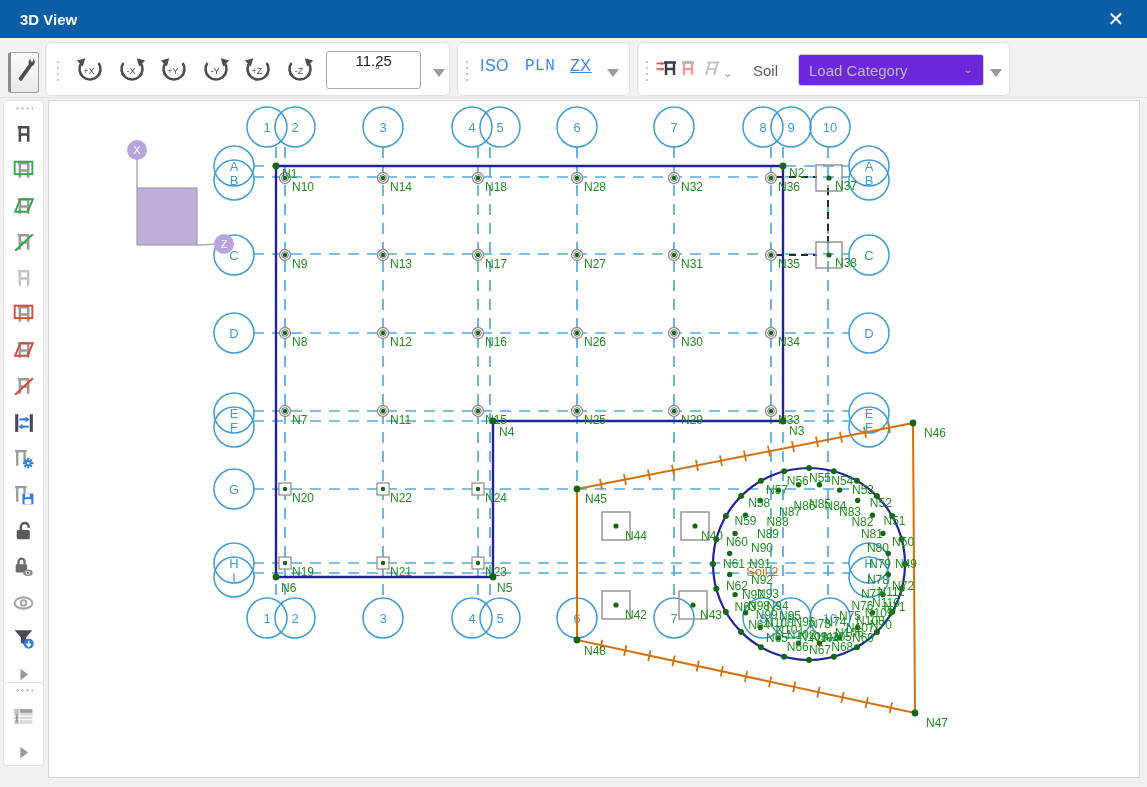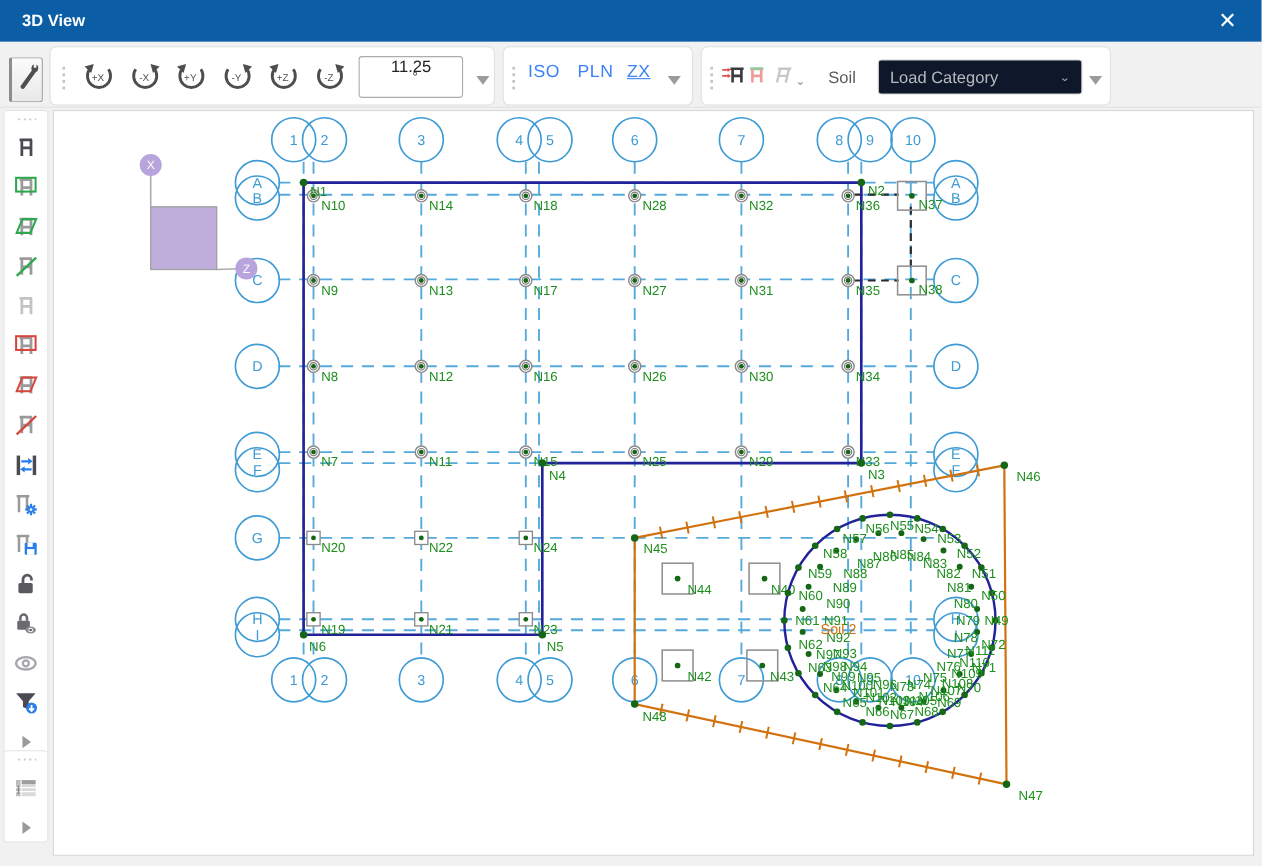--- a/index.html
+++ b/index.html
@@ -32,21 +32,21 @@
                display:flex; align-items:center;flex-direction:column; }
   .angle-box input { border:none; outline:none; width:58px; font-size:15px; color:#222;
                      padding-left:11px; font-family:"Liberation Sans",sans-serif; background:transparent;}
   .angle-box .deg { color:#333; font-size:12px; margin-left:8px; margin-top:-6px; }
   .caret { width:0; height:0; border-left:6px solid transparent; border-right:6px solid transparent;
            border-top:8px solid #9B9B9B; position:absolute; cursor:pointer; }
   .view-btn { position:absolute; top:14px; background:none; border:none; font-size:16px;
               color:#3b82f6; font-family:"Liberation Sans",sans-serif; letter-spacing:.5px; cursor:pointer; }
   .type-label { position:absolute; left:115px; top:19px; font-size:15px; color:#5A5A5A; }
   .combo { position:absolute; left:160px; top:11px; width:186px; height:32px;
-           border:1px solid #CFCFCF; border-radius:3px; background:#0f172a;
+           border:1px solid #CFCFCF; border-radius:3px; background:#6d28d9;
            display:flex; align-items:center; cursor:pointer; }
   .combo .ph { color:#B7BBC0; font-size:15px; margin-left:10px; flex:1; }
   .combo .chev { color:#A9A9A9; font-size:12px; margin-right:10px; transform:scaleY(.8); }
   .hicon { position:absolute; top:14px; }
   .chev-sm { position:absolute; top:24px; color:#8F8F8F; font-size:11px; }
 
   
   .side-group { position:absolute; left:3px; width:41px; background:#FFFFFF;
                 border:1px solid #E3E3E3; border-radius:4px;
                 display:flex; flex-direction:column; align-items:center; }
@@ -119,21 +119,21 @@
     </svg></button></span>
       <span class="angle-box">
         <input value="11.25" style="">
         <span class="deg">°</span>
       </span>
       <span class="caret" style="left:387px; top:26px;"></span>
     </div>
 
     <div class="tb-group" style="left:457px; width:173px;">
       <span class="vhandle" style="left:7px;"></span>
-      <span id="view-slot"><button class="view-btn" style="left: 22px;">ISO</button><button class="view-btn" style="left: 67px;">PLN</button><button class="view-btn" style="left: 112px; text-decoration: underline;">ZX</button></span>
+      <span id="view-slot"><button class="view-btn" style="left: 22px;">ISO</button><button class="view-btn" style="left: 67px; font-family: Liberation Mono, monospace;">PLN</button><button class="view-btn" style="left: 112px; text-decoration: underline;">ZX</button></span>
       <span class="caret" style="left:149px; top:26px;"></span>
     </div>
 
     <div class="tb-group" style="left:637px; width:373px;">
       <span class="vhandle" style="left:7px;"></span>
       <span id="loads-icons-slot"><span class="hicon" style="left: 18px;"><svg width="22" height="24" viewBox="0 0 22 22">
               <path d="M8 4.5h12 M10 4.5v12.5 M18 4.5v12.5 M10 11h8" stroke="#3A3A42" stroke-width="2.4" fill="none"></path>
    <g stroke="#E05252" stroke-width="1.6">
                 <line x1="0.5" y1="5.5" x2="6" y2="5.5"></line>
                 <line x1="0.5" y1="11" x2="6" y2="11"></line>

